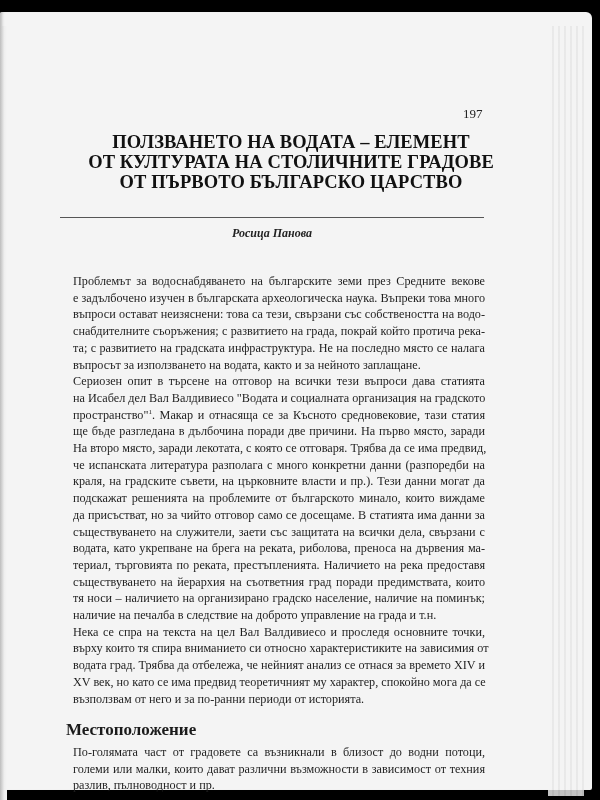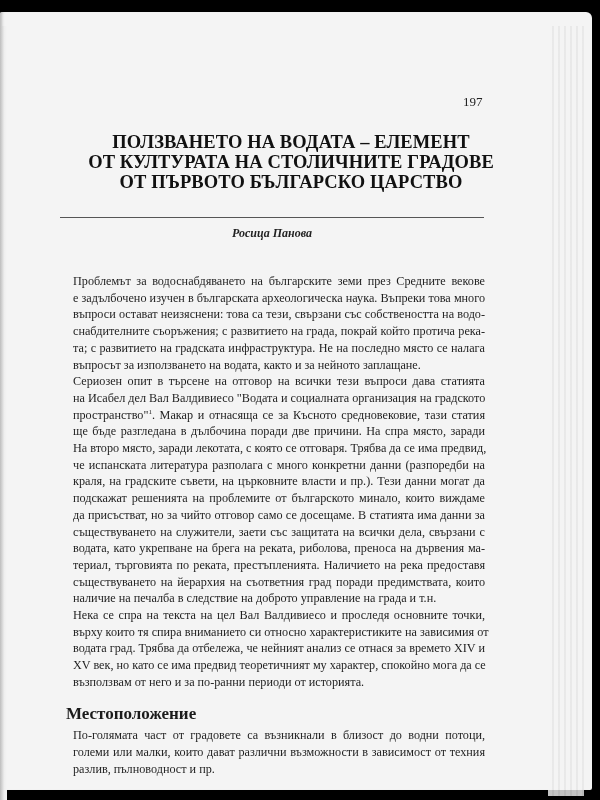--- a/index.html
+++ b/index.html
@@ -15,21 +15,21 @@
     .page-edge {
       position: absolute; top: 14px; right: 8px; width: 36px; height: 770px;
       background: repeating-linear-gradient(90deg, #f4f4f4 0px, #f4f4f4 4px, #d8d8d8 5px, #f4f4f4 6px);
       opacity: 0.8;
     }
     .page-left-edge {
       position: absolute; left: 0; top: 14px; width: 7px; height: 774px;
       background: linear-gradient(90deg, #bdbdbd, #eee 60%, #f4f4f4);
     }
     .page-number {
-      position: absolute; left: 463px; top: 82px; font-size: 13px; color: #222;
+      position: absolute; left: 463px; top: 94px; font-size: 13px; color: #222;
     }
     .title {
       position: absolute; left: 60px; width: 462px; top: 120px; text-align: center;
       font-weight: bold; font-size: 18.5px; line-height: 20px; color: #111; letter-spacing: 0.1px;
     }
     .title div { white-space: nowrap; }
     .rule {
       position: absolute; left: 60px; top: 205px; width: 424px; height: 1px; background: #555;
     }
     .author {
@@ -73,30 +73,31 @@
       <span class="line">е задълбочено изучен в българската археологическа наука. Въпреки това много</span>
       <span class="line">въпроси остават неизяснени: това са тези, свързани със собствеността на водо-</span>
       <span class="line">снабдителните съоръжения; с развитието на града, покрай който протича река-</span>
       <span class="line">та; с развитието на градската инфраструктура. Не на последно място се налага</span>
       <span class="line last">въпросът за използването на водата, както и за нейното заплащане.</span>
     </p>
     <p>
       <span class="line" style="text-indent:20px">Сериозен опит в търсене на отговор на всички тези въпроси дава статията</span>
       <span class="line">на Исабел дел Вал Валдивиесо "Водата и социалната организация на градското</span>
       <span class="line"><span>пространство"</span><sup>1</sup><span>. Макар и отнасяща се за Късното средновековие, тази статия</span></span>
-      <span class="line">ще бъде разгледана в дълбочина поради две причини. На спра място, заради</span>
+      <span class="line">ще бъде разгледана в дълбочина поради две причини. На първо място, заради</span>
       <span class="line">На второ място, заради лекотата, с която се отговаря. Трябва да се има предвид,</span>
       <span class="line">че испанската литература разполага с много конкретни данни (разпоредби на</span>
       <span class="line">краля, на градските съвети, на църковните власти и пр.). Тези данни могат да</span>
       <span class="line">подскажат решенията на проблемите от българското минало, които виждаме</span>
       <span class="line">да присъстват, но за чийто отговор само се досещаме. В статията има данни за</span>
       <span class="line">съществуването на служители, заети със защитата на всички дела, свързани с</span>
       <span class="line">водата, като укрепване на брега на реката, риболова, преноса на дървения ма-</span>
       <span class="line">териал, търговията по реката, престъпленията. Наличието на река предоставя</span>
       <span class="line">съществуването на йерархия на съответния град поради предимствата, които</span>
+      <span class="line">тя носи – наличието на организирано градско население, наличие на поминък;</span>
       <span class="line last">наличие на печалба в следствие на доброто управление на града и т.н.</span>
     </p>
     <p>
       <span class="line" style="text-indent:20px">Нека се спра на текста на цел Вал Валдивиесо и проследя основните точки,</span>
       <span class="line">върху които тя спира вниманието си относно характеристиките на зависимия от</span>
       <span class="line">водата град. Трябва да отбележа, че нейният анализ се отнася за времето XIV и</span>
       <span class="line">XV век, но като се има предвид теоретичният му характер, спокойно мога да се</span>
       <span class="line last">възползвам от него и за по-ранни периоди от историята.</span>
     </p>
 

